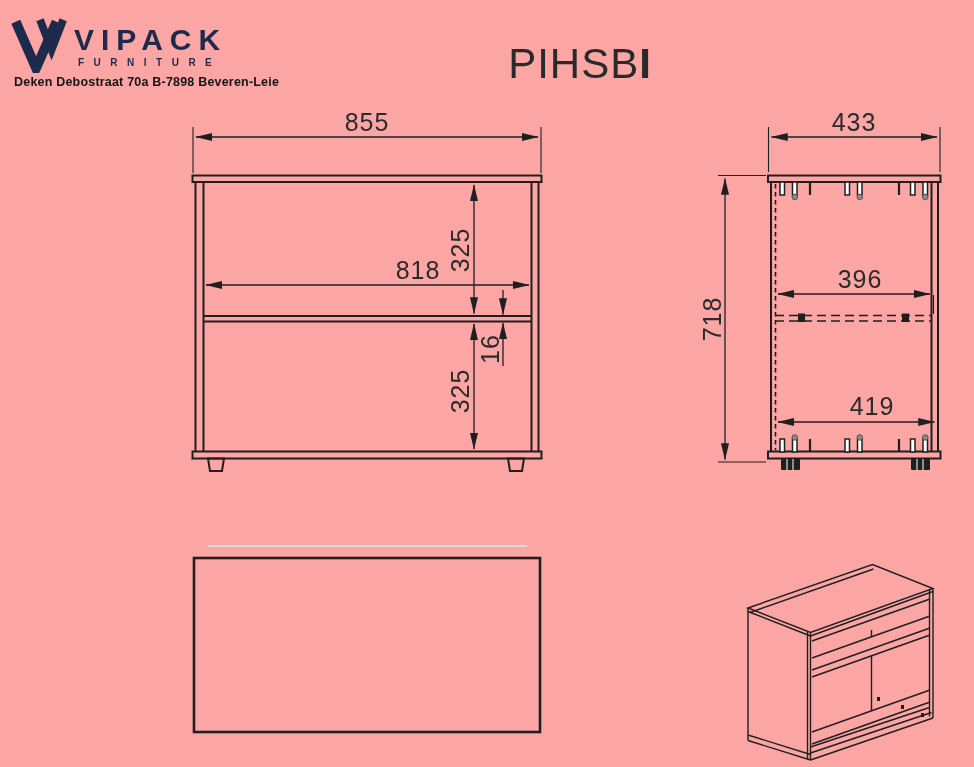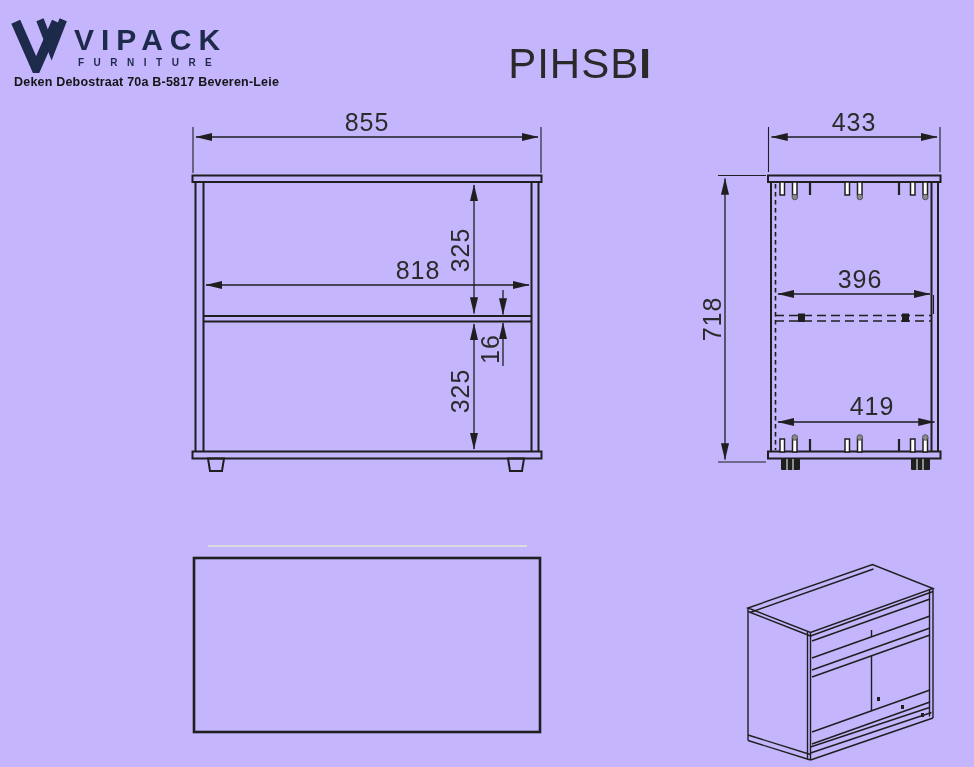--- a/index.html
+++ b/index.html
@@ -1,17 +1,17 @@
 <!DOCTYPE html>
 <html><head>
 <meta charset="utf-8">
 <style>
   html,body{margin:0;padding:0;background:#ffffff;}
   #sheet{
-    position:relative;width:974px;height:767px;background:#c4b5fd;overflow:hidden;
+    position:relative;width:974px;height:767px;background:#fca5a5;overflow:hidden;
     font-family:"Liberation Sans",sans-serif;
   }
   
   #logo-block{position:absolute;left:8px;top:10px;}
   #logo-mark{position:absolute;left:0;top:3px;}
   #brand-name{
     position:absolute;left:66px;top:13px;font-size:30px;font-weight:bold;
     letter-spacing:7px;color:#1e2a4c;white-space:nowrap;
   }
   #brand-sub{
@@ -49,21 +49,21 @@
 
 <div id="sheet">
 
   <div id="logo-block">
     <svg id="logo-mark" width="62" height="60" viewBox="0 0 64 60">
       <polyline points="8,8 29,56 50,8" fill="none" stroke="#1e2a4c" stroke-width="10"></polyline>
       <polyline points="33,6 45,37 57,6" fill="none" stroke="#1e2a4c" stroke-width="8"></polyline>
     </svg>
     <div id="brand-name">VIPACK</div>
     <div id="brand-sub">FURNITURE</div>
-    <div id="brand-address">Deken Debostraat 70a B-5817 Beveren-Leie</div>
+    <div id="brand-address">Deken Debostraat 70a B-7898 Beveren-Leie</div>
   </div>
 
   <div id="sheet-title"><span>PIHSB</span><span class="suffix">I</span></div>
 
   <svg id="drawing" width="974" height="767" viewBox="0 0 974 767">
     <defs>
       <marker id="arr" viewBox="0 0 13 7" refX="12.5" refY="3.5" markerWidth="13" markerHeight="7" orient="auto-start-reverse">
         <path d="M0,0.4 L13,3.5 L0,6.6 Z" fill="#1f1f1f"></path>
       </marker>
     </defs>

